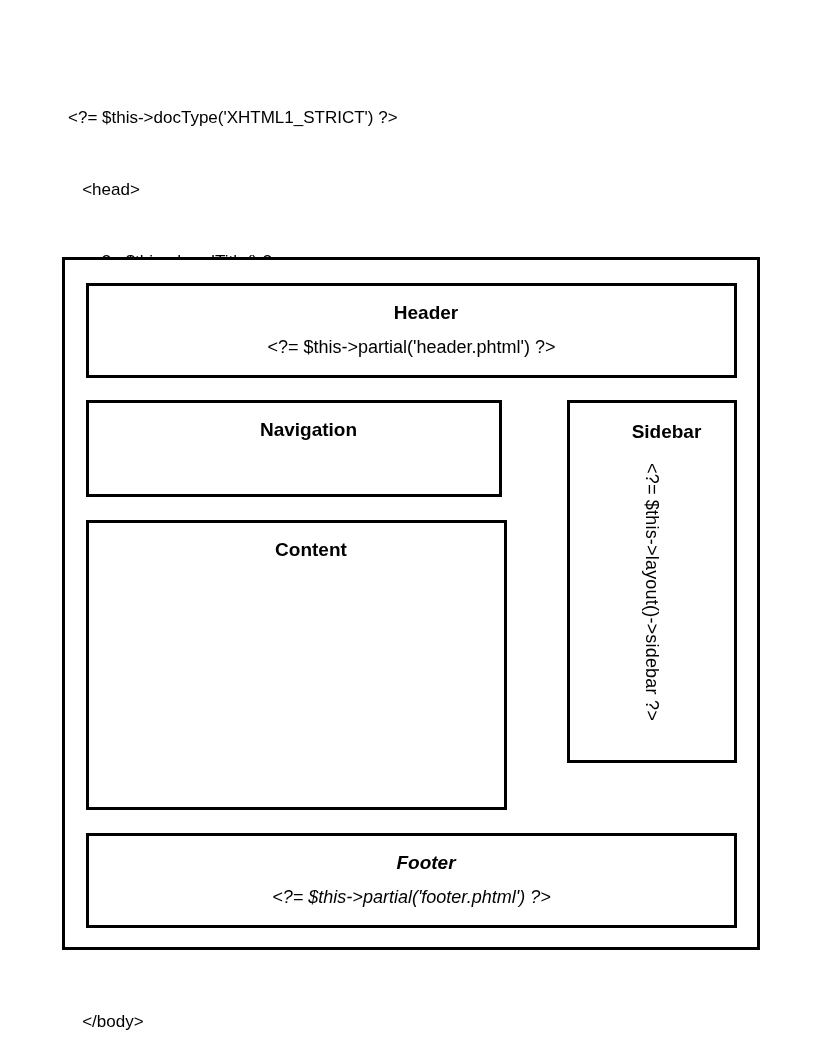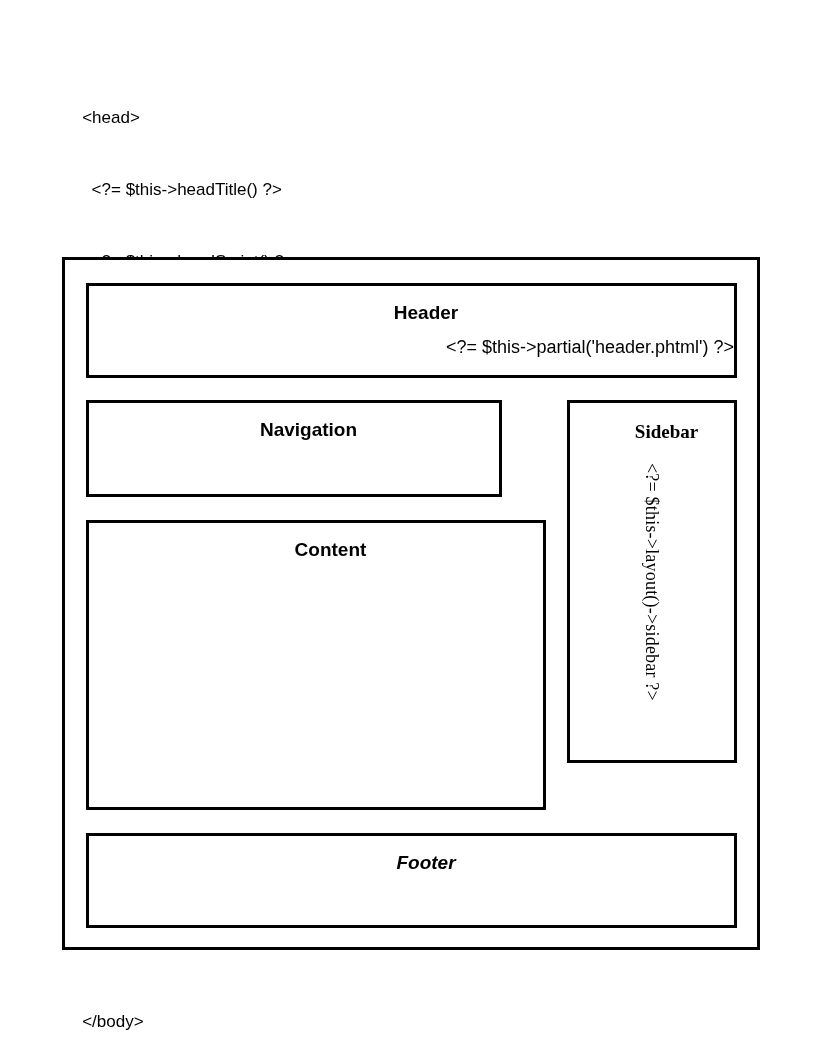--- a/index.html
+++ b/index.html
@@ -62,21 +62,21 @@
   }
   .box-title {
     text-align: center;
     font-weight: bold;
     font-size: 19px;
     line-height: 22px;
     margin-top: 16px;
     margin-left: 29px;
   }
   .box-code {
-    text-align: right;
+    text-align: center;
     font-size: 18px;
     line-height: 22px;
     margin-top: 12px;
     white-space: pre;
   }
 
   
   #header-box {
     left: 21px;
     top: 23px;
@@ -89,31 +89,30 @@
     left: 21px;
     top: 140px;
     width: 416px;
     height: 97px;
   }
 
   
   #content-box {
     left: 21px;
     top: 260px;
-    width: 460px;
+    width: 421px;
     height: 290px;
   }
 
   
   #sidebar-box {
     left: 502px;
     top: 140px;
     width: 170px;
     height: 363px;
-    font-family: Liberation Serif, serif;
   }
   #sidebar-box .box-title {
     margin-top: 18px;
   }
   .sidebar-rotated-wrap {
     position: absolute;
     left: 0;
     top: 60px;
     width: 100%;
     height: 340px;
@@ -138,20 +137,21 @@
     top: 573px;
     width: 651px;
     height: 95px;
     font-style: italic;
   }
 </style>
 </head>
 <body>
 
 <div class="code-top">
+  <div class="code-line">&lt;?= $this-&gt;docType('XHTML1_STRICT') ?&gt;</div>
   <div class="code-line">   &lt;head&gt;</div>
   <div class="code-line">     &lt;?= $this-&gt;headTitle() ?&gt;</div>
   <div class="code-line">     &lt;?= $this-&gt;headScript() ?&gt;</div>
   <div class="code-line">     &lt;?= $this-&gt;headStylesheet() ?&gt;</div>
   <div class="code-line">   &lt;/head&gt;</div>
   <div class="code-line">   &lt;body&gt;</div>
 </div>
 
 <div class="outer-box">
 
@@ -170,20 +170,21 @@
 
   <div class="box" id="sidebar-box">
     <div class="box-title">Sidebar</div>
     <div class="sidebar-rotated-wrap">
       <div class="sidebar-rotated">&lt;?= $this-&gt;layout()-&gt;sidebar ?&gt;</div>
     </div>
   </div>
 
   <div class="box" id="footer-box">
     <div class="box-title">Footer</div>
+    <div class="box-code">&lt;?= $this-&gt;partial('footer.phtml') ?&gt;</div>
   </div>
 
 </div>
 
 <div class="code-bottom">
   <div class="code-line">   &lt;/body&gt;</div>
   
 </div>
 
 </body></html>

